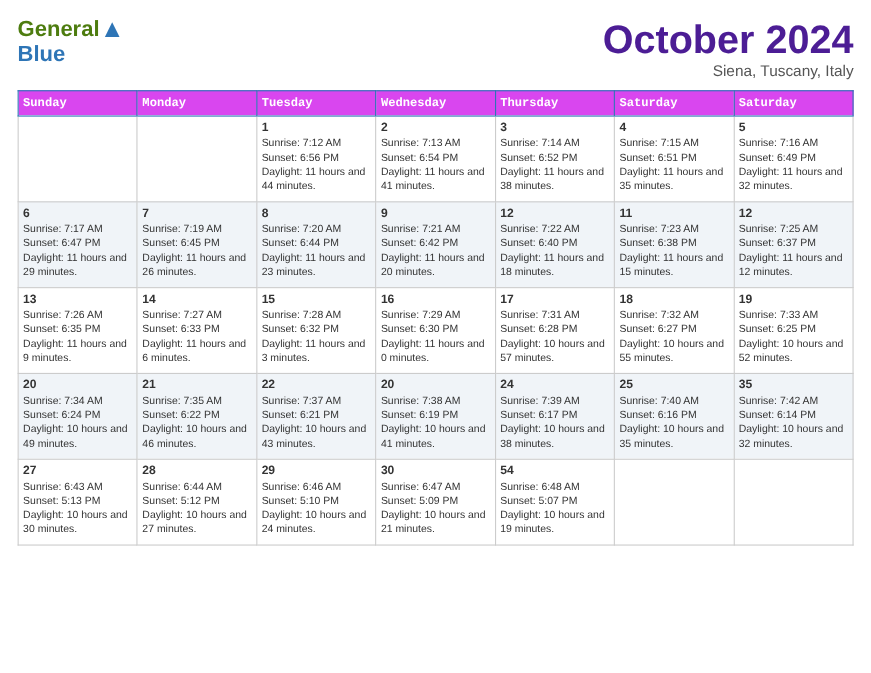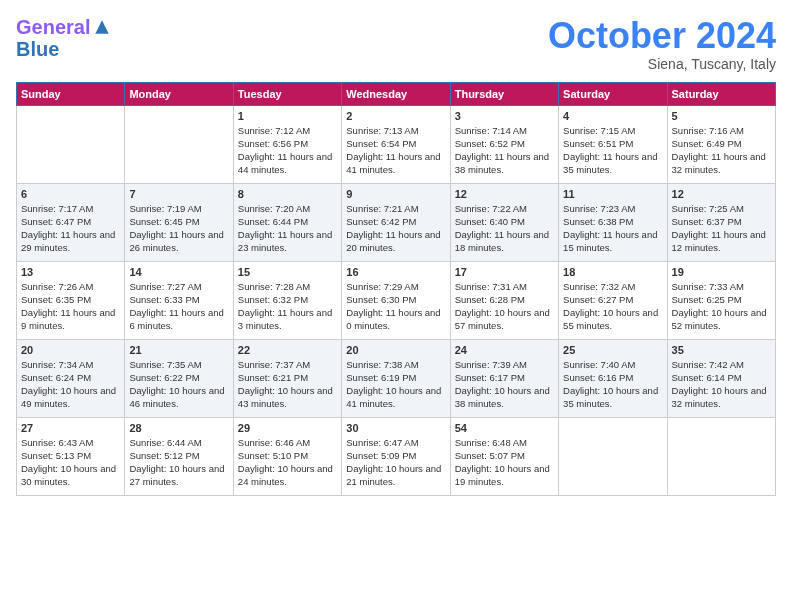--- a/index.html
+++ b/index.html
@@ -26,48 +26,49 @@
       display: flex;
       align-items: center;
     }
     .logo-text {
       font-size: 20px;
       font-weight: bold;
       color: #333;
       line-height: 1.1;
     }
     .logo-text span {
-      color: #8b5cf6;
+      color: #4d7c0f;
     }
     .logo-icon {
       width: 20px;
       height: 20px;
       margin-left: 2px;
     }
     .title-block {
       text-align: right;
     }
     .month-title {
       font-size: 36px;
       font-weight: bold;
-      color: #3b82f6;
+      color: #4c1d95;
       line-height: 1.1;
     }
     .subtitle {
       font-size: 14px;
       color: #555;
     }
     table {
       width: 100%;
       border-collapse: collapse;
       font-size: 10px;
     }
     thead tr {
-      background-color: #be185d;
+      background-color: #d946ef;
       color: #fff;
+      font-family: Liberation Mono, monospace;
     }
     thead th {
       padding: 5px 4px;
       font-size: 11px;
       font-weight: bold;
       text-align: left;
       border: 1px solid #2e75b6;
     }
     tbody tr {
       vertical-align: top;

